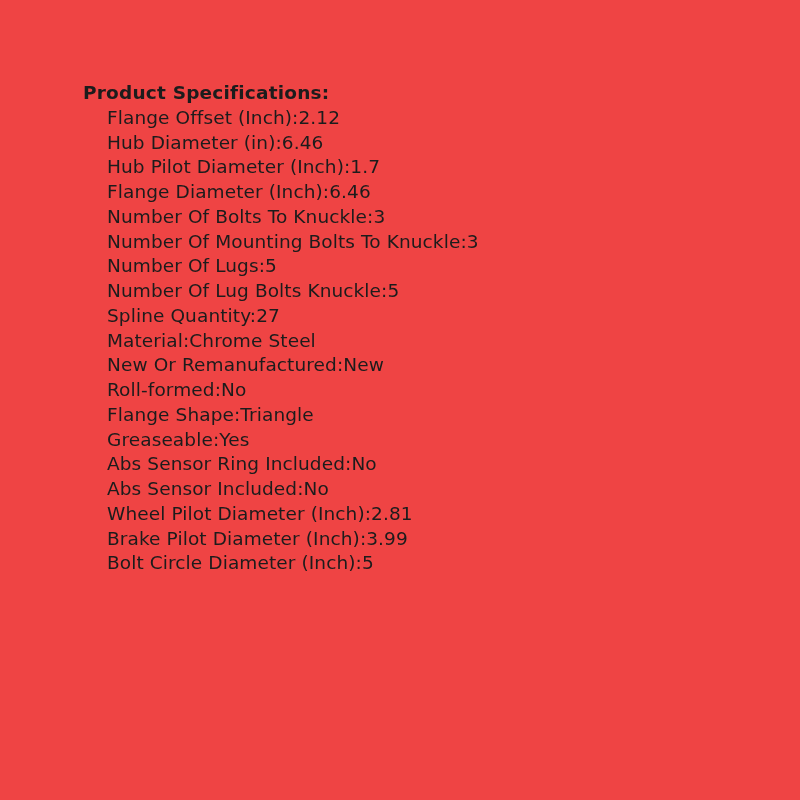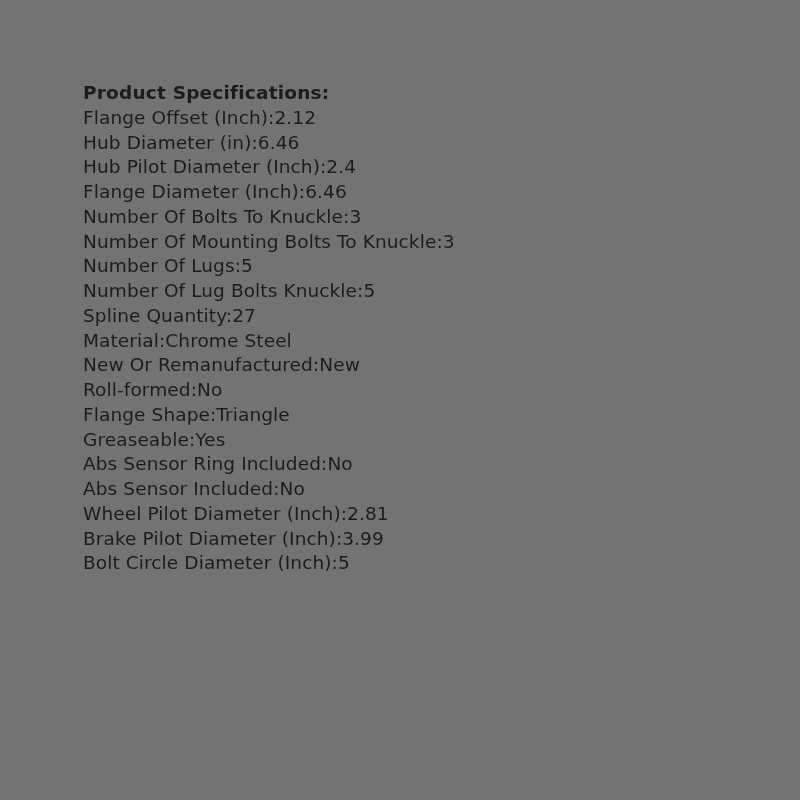--- a/index.html
+++ b/index.html
@@ -7,50 +7,51 @@
     padding: 0;
     background: #ffffff;
     width: 800px;
     height: 800px;
     overflow: hidden;
   }
   .page {
     box-sizing: border-box;
     width: 800px;
     height: 800px;
-    background: #737373;
+    background: #ef4444;
     padding: 81px 16px 0 83px;
     font-family: "DejaVu Sans", "Liberation Sans", sans-serif;
     color: #1c1c1c;
     font-size: 18.5px;
     line-height: 24.75px;
   }
   .section-title {
     margin: 0;
     font-size: 18.5px;
     line-height: 24.75px;
     font-weight: bold;
     color: #1c1c1c;
     letter-spacing: 0.2px;
   }
   .spec-line {
     white-space: nowrap;
     letter-spacing: 0.1px;
+    margin-left: 24px;
   }
 </style>
 </head>
 <body>
 
 <div class="page">
   <h2 class="section-title">Product Specifications:</h2>
 
   <div class="spec-list">
     <div class="spec-line"><span>Flange Offset (Inch)</span><span>:</span><span>2.12</span></div>
     <div class="spec-line"><span>Hub Diameter (in)</span><span>:</span><span>6.46</span></div>
-    <div class="spec-line"><span>Hub Pilot Diameter (Inch)</span><span>:</span><span>2.4</span></div>
+    <div class="spec-line"><span>Hub Pilot Diameter (Inch)</span><span>:</span><span>1.7</span></div>
     <div class="spec-line"><span>Flange Diameter (Inch)</span><span>:</span><span>6.46</span></div>
     <div class="spec-line"><span>Number Of Bolts To Knuckle</span><span>:</span><span>3</span></div>
     <div class="spec-line"><span>Number Of Mounting Bolts To Knuckle</span><span>:</span><span>3</span></div>
     <div class="spec-line"><span>Number Of Lugs</span><span>:</span><span>5</span></div>
     <div class="spec-line"><span>Number Of Lug Bolts Knuckle</span><span>:</span><span>5</span></div>
     <div class="spec-line"><span>Spline Quantity</span><span>:</span><span>27</span></div>
     <div class="spec-line"><span>Material</span><span>:</span><span>Chrome Steel</span></div>
     <div class="spec-line"><span>New Or Remanufactured</span><span>:</span><span>New</span></div>
     <div class="spec-line"><span>Roll-formed</span><span>:</span><span>No</span></div>
     <div class="spec-line"><span>Flange Shape</span><span>:</span><span>Triangle</span></div>

